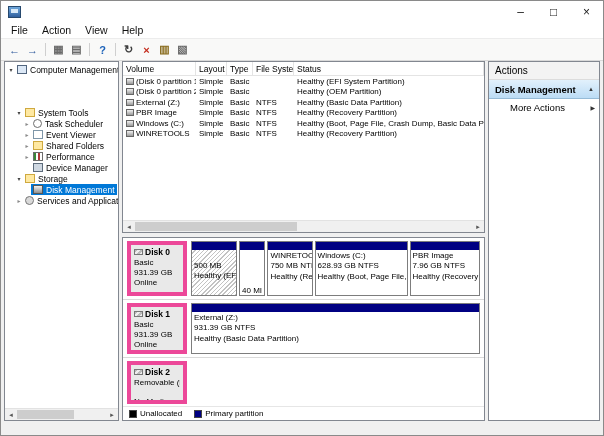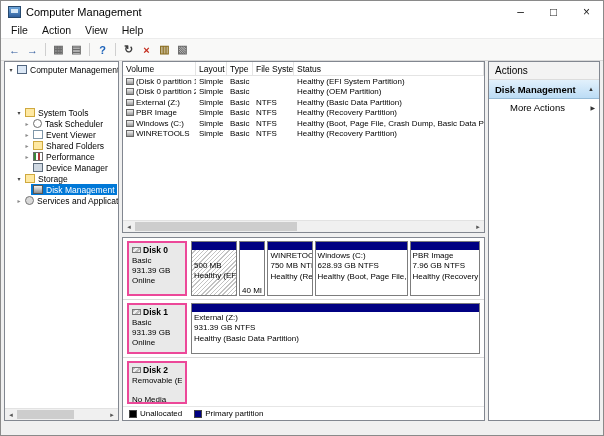--- a/index.html
+++ b/index.html
@@ -73,21 +73,21 @@
     white-space:nowrap; overflow:hidden; }
   .vol-row{ height:10.5px; font-size:8px; align-items:center; }
   .vol-cell{ padding:0 3px; white-space:nowrap; overflow:hidden; display:flex; align-items:center; }
   .vol-ico{ width:8px; min-width:8px; height:7px; background:linear-gradient(#f2f2f2,#9a9a9a);
     border:1px solid #666; margin-right:2px; }
 
   
   .disk-pane{ flex:1; display:flex; flex-direction:column; overflow:hidden; }
   .disk-rows{ flex:1; overflow:hidden; }
   .disk-row{ display:flex; gap:4px; padding:3px 4px; border-bottom:1px solid #dadada; }
-  .disk-hdr{ width:60px; min-width:60px; background:#e9e9e9; border:2px solid #ec4899;
+  .disk-hdr{ width:60px; min-width:60px; background:#e9e9e9; border:4px solid #ec4899;
     padding:2px 3px; font-size:8px; line-height:1.25; overflow:hidden; }
   .dh-name{ font-weight:bold; font-size:8.5px; display:flex; align-items:center; gap:2px; white-space:nowrap; }
   .dh-ico{ width:9px; min-width:9px; height:6px; border:1px solid #777;
     background:repeating-linear-gradient(135deg,#bbb 0 2px,#eee 2px 4px); }
   .dh-line{ min-height:9px; white-space:nowrap; overflow:hidden; }
   .parts{ flex:1; display:flex; gap:2px; min-width:0; }
   .part{ display:flex; flex-direction:column; border:1px solid #7d7d7d; min-width:0; overflow:hidden; }
   .part-band{ height:8px; min-height:8px; }
   .part-body{ flex:1; padding:1px 2px; font-size:8px; line-height:1.3; white-space:nowrap; overflow:hidden; background:#fff; }
   .part-body.hatched{ background:repeating-linear-gradient(135deg,#ffffff 0 2px,#c3c3c3 2px 3px); }
@@ -106,21 +106,20 @@
   .chev{ margin-left:auto; font-size:6px; color:#333; }
   .actions-more{ height:17px; display:flex; align-items:center; padding:0 4px 0 9px;margin-left:12px; }
 </style>
 </head>
 <body>
 
 <div class="window">
 
   <div class="titlebar">
     <span class="app-icon"></span>
-    <span class="title-text">Computer Management</span>
     <span class="win-controls">
       <span class="win-btn">–</span>
       <span class="win-btn">□</span>
       <span class="win-btn">×</span>
     </span>
   </div>
 
   <div class="menubar">
       <div class="menu-item">File</div>
       <div class="menu-item">Action</div>

